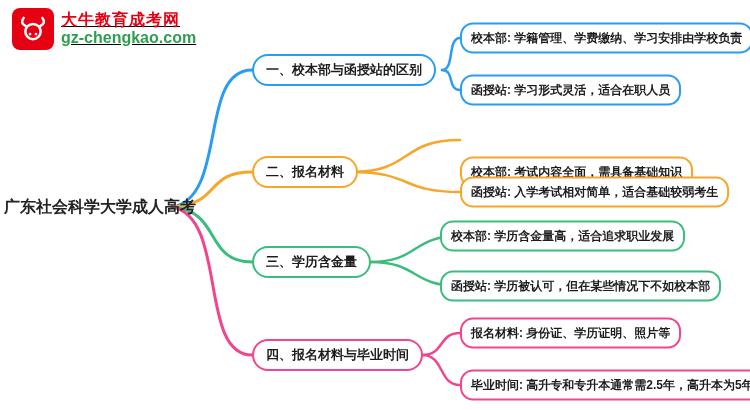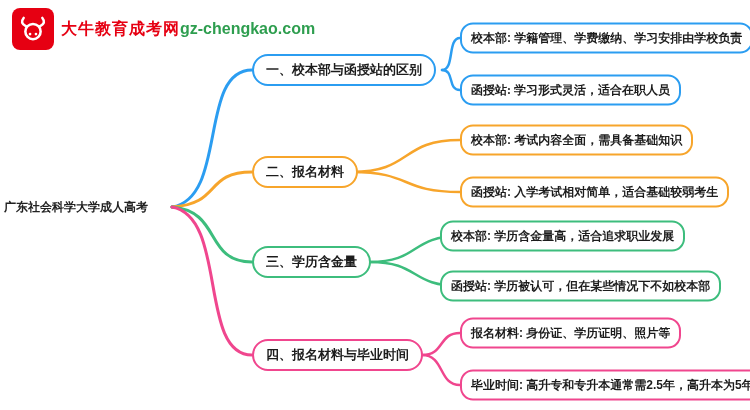--- a/index.html
+++ b/index.html
@@ -12,29 +12,29 @@
   .node{
     position:absolute;transform:translateY(-50%);
     background:#ffffff;border:2px solid #888;border-radius:16px;
     white-space:nowrap;font-weight:bold;color:#1c1c1c;
     box-sizing:border-box;z-index:2;
   }
   .branch{font-size:13px;padding:5px 12px;}
   .leaf{font-size:12px;padding:5px 9px;border-radius:13px;}
   .root-label{
     position:absolute;left:4px;top:207px;transform:translateY(-50%);
-    font-size:12px;font-weight:bold;color:#222;z-index:2;white-space:nowrap;
+    font-size:16px;font-weight:bold;color:#222;z-index:2;white-space:nowrap;
   }
   
   .logo{position:absolute;left:12px;top:8px;display:flex;align-items:center;gap:7px;z-index:3;}
   .logo-mark{
     width:42px;height:42px;border-radius:8px;background:#e60012;
     display:flex;align-items:center;justify-content:center;flex:0 0 auto;
   }
-  .logo-text{display:flex;flex-direction:row;line-height:1.15;}
+  .logo-text{display:flex;flex-direction:column;line-height:1.15;text-decoration:underline;}
   .logo-title{font-size:16px;font-weight:bold;color:#e60012;letter-spacing:1px;}
   .logo-domain{font-size:16px;font-weight:bold;color:#2e9e4f;}
   
   #branch-0{left:252px;top:70px;}
   #branch-1{left:252px;top:172px;}
   #branch-2{left:252px;top:262px;}
   #branch-3{left:252px;top:355px;}
   #leaf-0-0{left:460px;top:38px;}
   #leaf-0-1{left:460px;top:90px;}
   #leaf-1-0{left:460px;top:140px;}
@@ -84,19 +84,19 @@
 </div>
 
 <div class="root-label">广东社会科学大学成人高考</div>
 
 <div class="node branch" id="branch-0" style="border-color: rgb(43, 157, 241);">一、校本部与函授站的区别</div>
 <div class="node branch" id="branch-1" style="border-color: rgb(247, 165, 43);">二、报名材料</div>
 <div class="node branch" id="branch-2" style="border-color: rgb(61, 189, 125);">三、学历含金量</div>
 <div class="node branch" id="branch-3" style="border-color: rgb(240, 70, 142);">四、报名材料与毕业时间</div>
 
 <div class="node leaf" id="leaf-0-0" style="border-color: rgb(43, 157, 241);">校本部: 学籍管理、学费缴纳、学习安排由学校负责</div>
-<div class="node leaf" id="leaf-0-1" style="border-color: rgb(43, 157, 241); font-family: Liberation Serif, serif;">函授站: 学习形式灵活，适合在职人员</div>
-<div class="node leaf" id="leaf-1-0" style="border-color: rgb(247, 165, 43);">校本部: 考试内容全面，需具备基础知识</div>
+<div class="node leaf" id="leaf-0-1" style="border-color: rgb(43, 157, 241);">函授站: 学习形式灵活，适合在职人员</div>
+<div class="node leaf" id="leaf-1-0" style="border-color: rgb(247, 165, 43); margin-top: 32px;">校本部: 考试内容全面，需具备基础知识</div>
 <div class="node leaf" id="leaf-1-1" style="border-color: rgb(247, 165, 43);">函授站: 入学考试相对简单，适合基础较弱考生</div>
 <div class="node leaf" id="leaf-2-0" style="border-color: rgb(61, 189, 125);">校本部: 学历含金量高，适合追求职业发展</div>
 <div class="node leaf" id="leaf-2-1" style="border-color: rgb(61, 189, 125);">函授站: 学历被认可，但在某些情况下不如校本部</div>
 <div class="node leaf" id="leaf-3-0" style="border-color: rgb(240, 70, 142); text-align: center;">报名材料: 身份证、学历证明、照片等</div>
 <div class="node leaf" id="leaf-3-1" style="border-color: rgb(240, 70, 142);">毕业时间: 高升专和专升本通常需2.5年，高升本为5年</div>
 
 </body></html>

